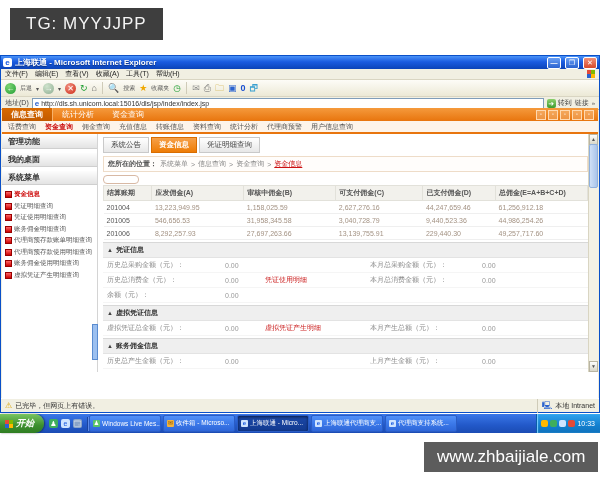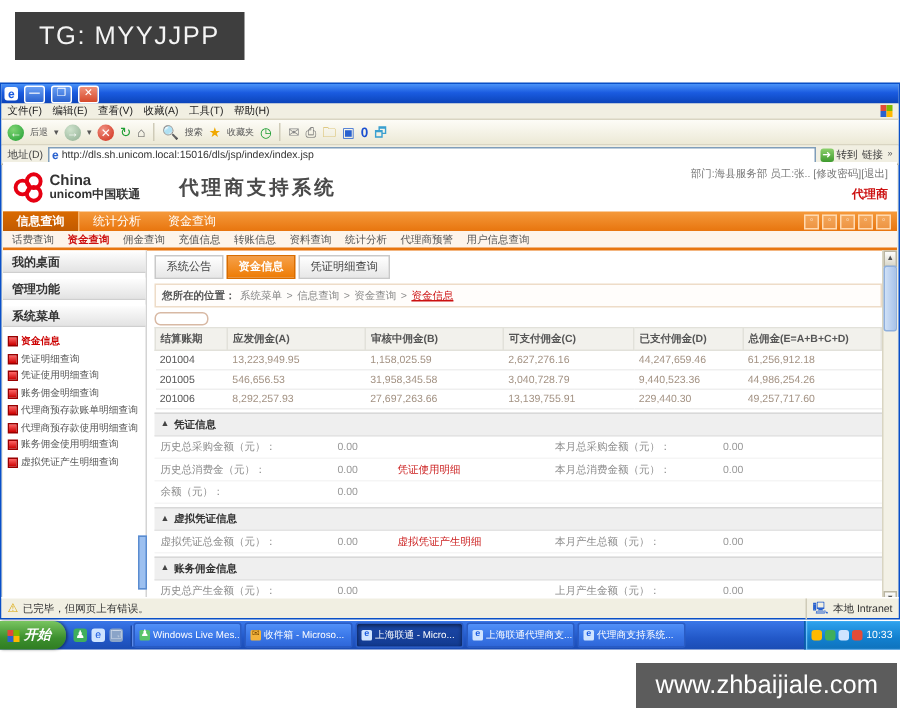--- a/index.html
+++ b/index.html
@@ -148,20 +148,21 @@
 </head>
 <body>
 
 <div class="tg-badge">TG: MYYJJPP</div>
 <div class="watermark">www.zhbaijiale.com</div>
 
 <div class="win">
 
   <div class="titlebar">
     <span class="doc-ic">e</span>
+    <span class="t-title">上海联通 - Microsoft Internet Explorer</span>
     <span class="winbtn">—</span>
     <span class="winbtn">❐</span>
     <span class="winbtn close">✕</span>
   </div>
 
   <div class="menubar">
     <span>文件(F)</span>
     <span>编辑(E)</span>
     <span>查看(V)</span>
     <span>收藏(A)</span>
@@ -208,41 +209,20 @@
     <span class="go-btn">
       <span class="go-ic">➜</span>
       <span>转到</span>
     </span>
     <span>链接</span>
     <span class="sm">»</span>
   </div>
 
   <div class="page">
 
-    <div class="pg-head">
-      <svg class="logo-knot" width="22" height="22" viewBox="0 0 22 22">
-        <g fill="none" stroke="#e60012" stroke-width="2.6">
-          <circle cx="7" cy="11" r="4.6"></circle>
-          <circle cx="14.5" cy="6.8" r="4.6"></circle>
-          <circle cx="14.5" cy="15.2" r="4.6"></circle>
-        </g>
-      </svg>
-      <span class="logo-txt">
-        <div class="logo-l1">China</div>
-        <div class="logo-l2">unicom中国联通</div>
-      </span>
-      <span class="sys-title">代理商支持系统</span>
-      <div class="head-right">
-        <div class="head-links">
-          <span>部门:海县服务部  员工:张..</span>
-          <a class="hl-orange">[修改密码]</a><a>[退出]</a>
-        </div>
-        <div class="role">代理商</div>
-      </div>
-    </div>
 
     <div class="navbar">
       <span class="nav-tab active">信息查询</span>
       <span class="nav-tab">统计分析</span>
       <span class="nav-tab">资金查询</span>
       <span class="nav-icons">
         <span class="nav-ic">▫</span>
         <span class="nav-ic">▫</span>
         <span class="nav-ic">▫</span>
         <span class="nav-ic">▫</span>
@@ -257,22 +237,22 @@
       <span>充值信息</span>
       <span>转账信息</span>
       <span>资料查询</span>
       <span>统计分析</span>
       <span>代理商预警</span>
       <span>用户信息查询</span>
     </div>
 
     <div class="body-row">
       <div class="sidebar">
+        <div class="sb-h">管理功能</div>
         <div class="sb-h">我的桌面</div>
-        <div class="sb-h">管理功能</div>
         <div class="sb-h">系统菜单</div>
         <div class="tree">
           <div class="tree-item sel">
             <span class="tree-ic"></span>
             <span class="lbl">资金信息</span>
             </div>
           <div class="tree-item">
             <span class="tree-ic"></span>
             <span class="lbl">凭证明细查询</span>
             </div>

